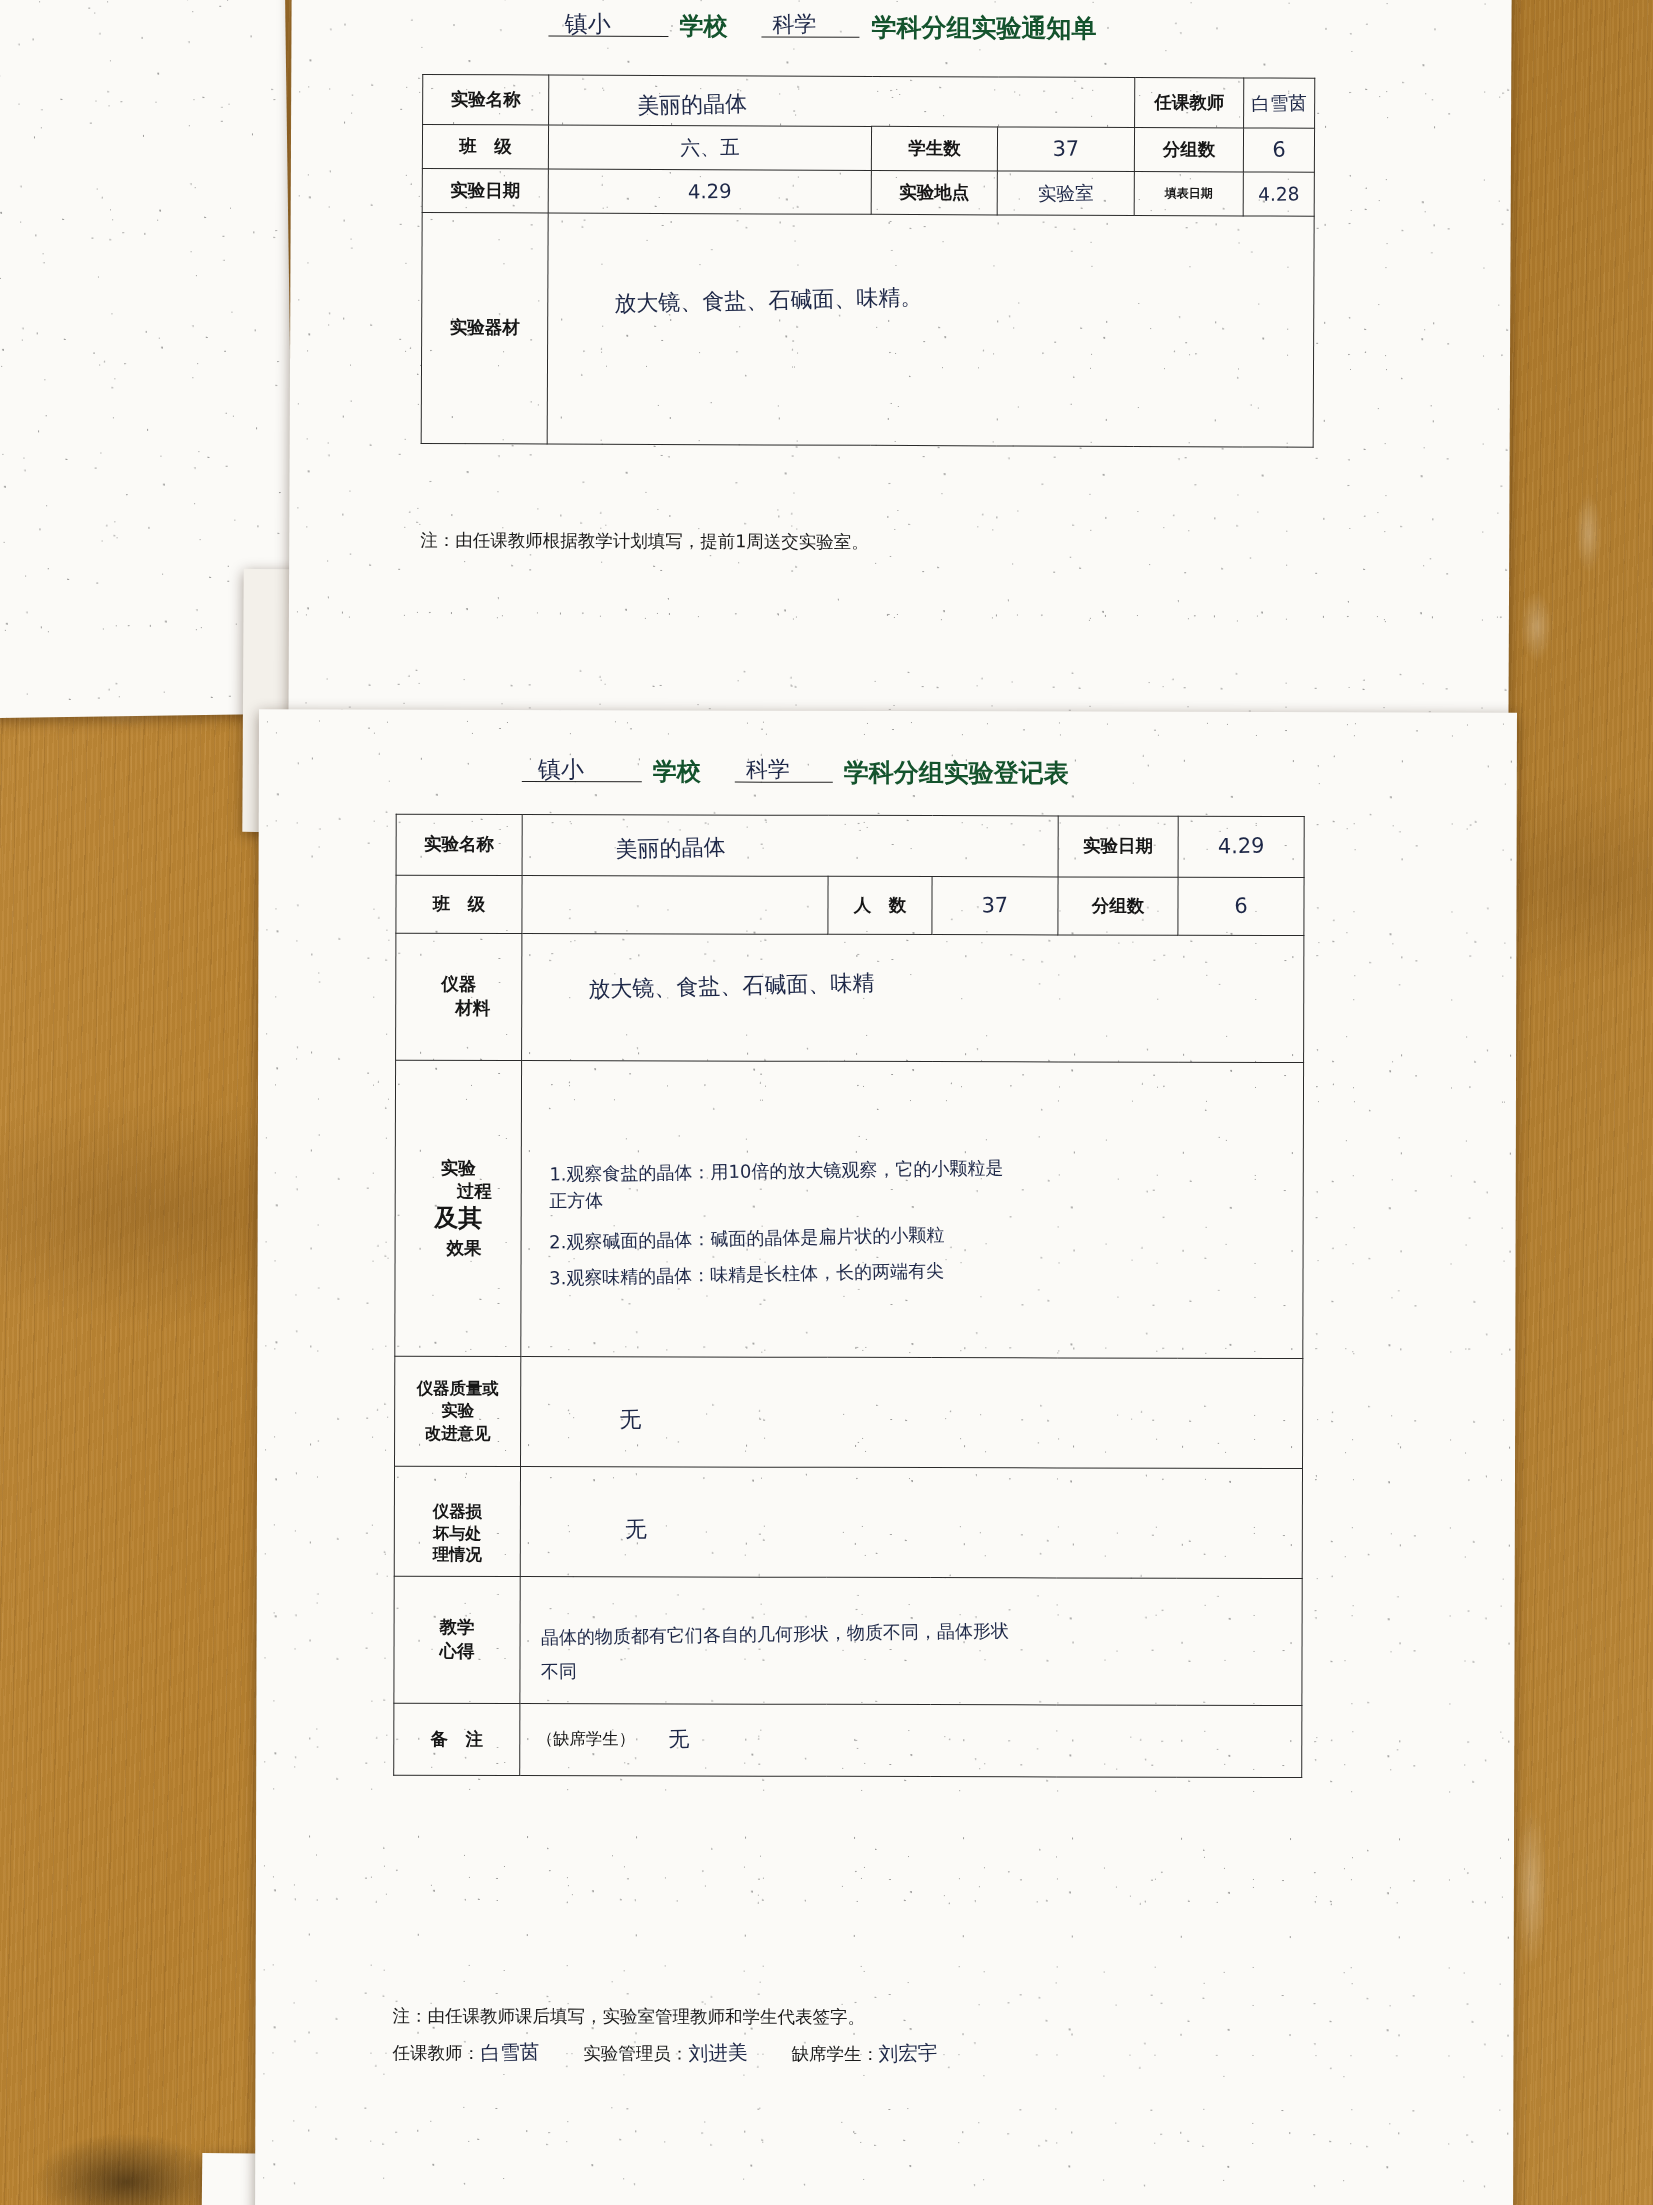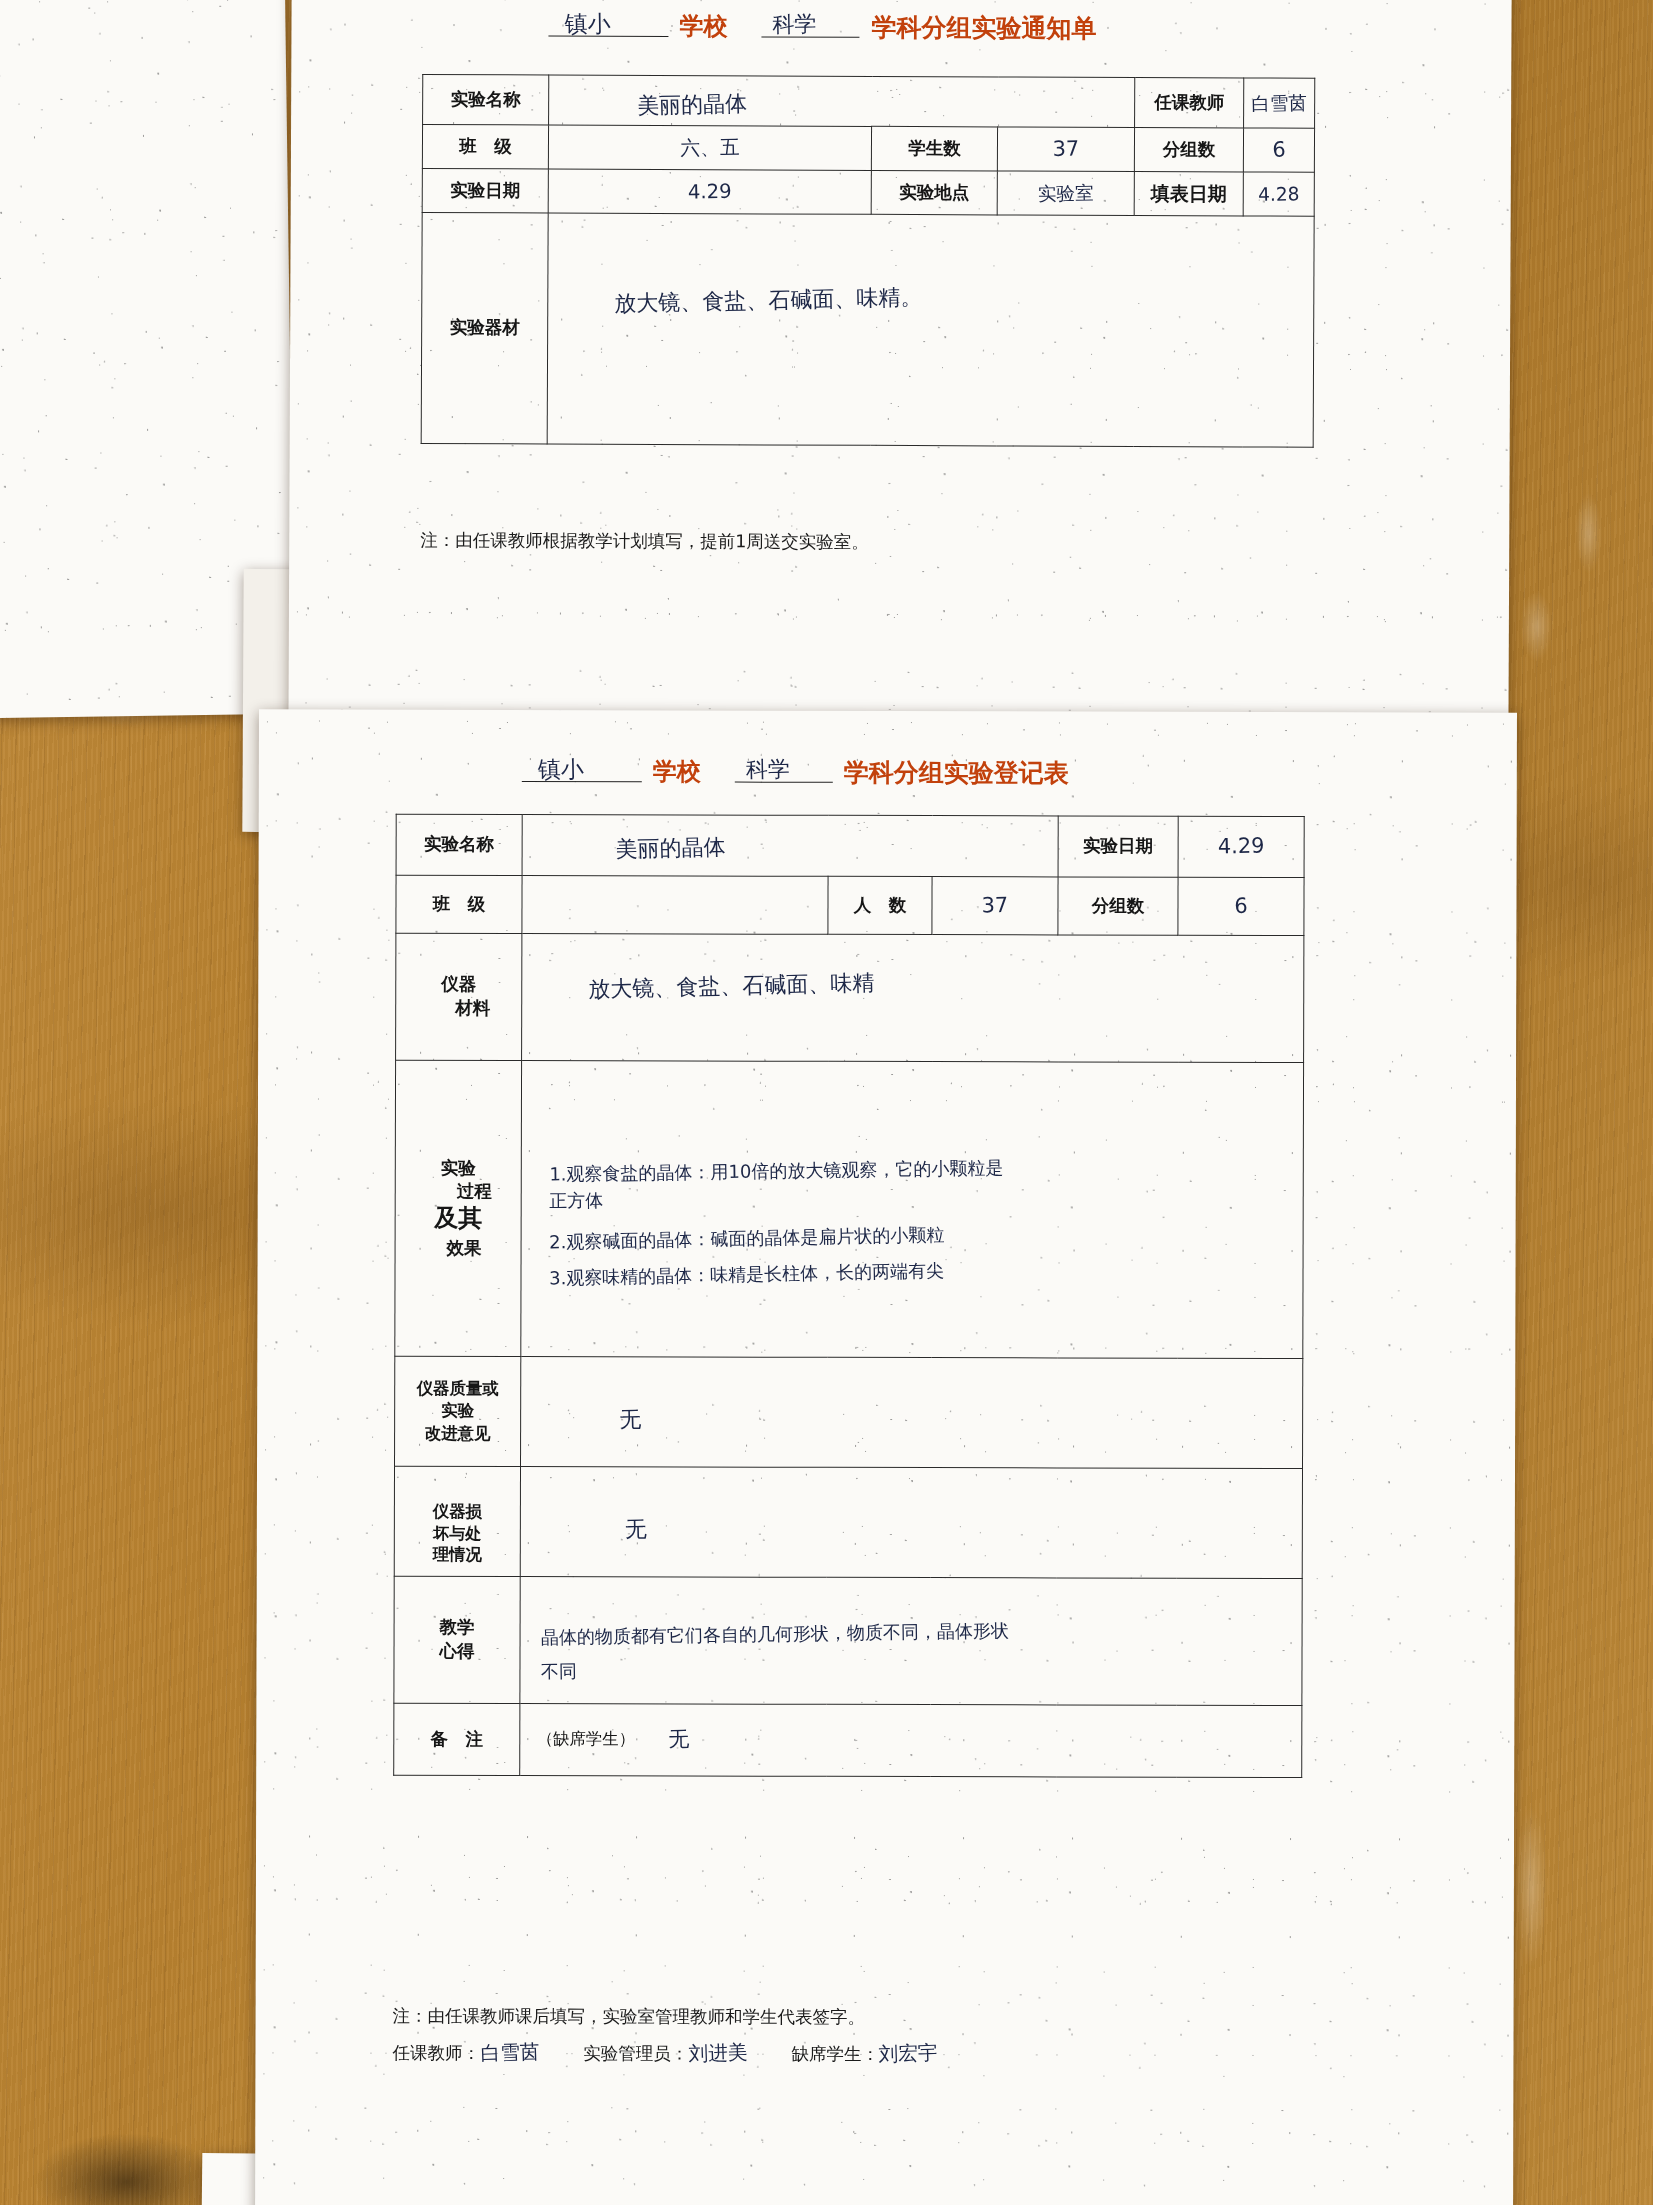--- a/index.html
+++ b/index.html
@@ -101,21 +101,21 @@
   #sheet-bottom-sliver { left: 202px; top: 2155px; width: 372px; height: 60px; transform: rotate(0.6deg); }
   #sheet-edge-strip { left: 243px; top: 569px; width: 66px; height: 263px; transform: rotate(0.3deg); background:#f3f0ea; }
 
   .doc-inner { position: absolute; inset: 0; }
 
   
   .title {
     position: absolute;
     font-family: Liberation Sans, sans-serif;
     font-weight: bold;
-    color: #c2410c;
+    color: #14532d;
     white-space: nowrap;
   }
   .title-blank {
     position: absolute;
     border-bottom: 1.1px solid #222;
   }
   .hand {
     position: absolute;
     font-family: "DejaVu Sans", sans-serif;
     color: #18203a;
@@ -256,21 +256,21 @@
         <td>
           <span class="val ctr tilt" style="font-size:19.7px;">4.29</span>
         </td>
         <td>
           <span class="lbl" style="font-size:17.5px;">实验地点</span>
         </td>
         <td>
           <span class="val ctr tilt" style="font-size:18.6px;">实验室</span>
         </td>
         <td>
-          <span class="lbl" style="font-size:19px;">填表日期</span>
+          <span class="lbl" style="font-size:12px;">填表日期</span>
         </td>
         <td>
           <span class="val ctr tilt" style="font-size:18.6px;">4.28</span>
         </td>
       </tr>
       <tr>
         <td style="height:230px;">
           <span class="lbl" style="font-size:17.5px;">实验器材</span>
         </td>
         <td colspan="5">

